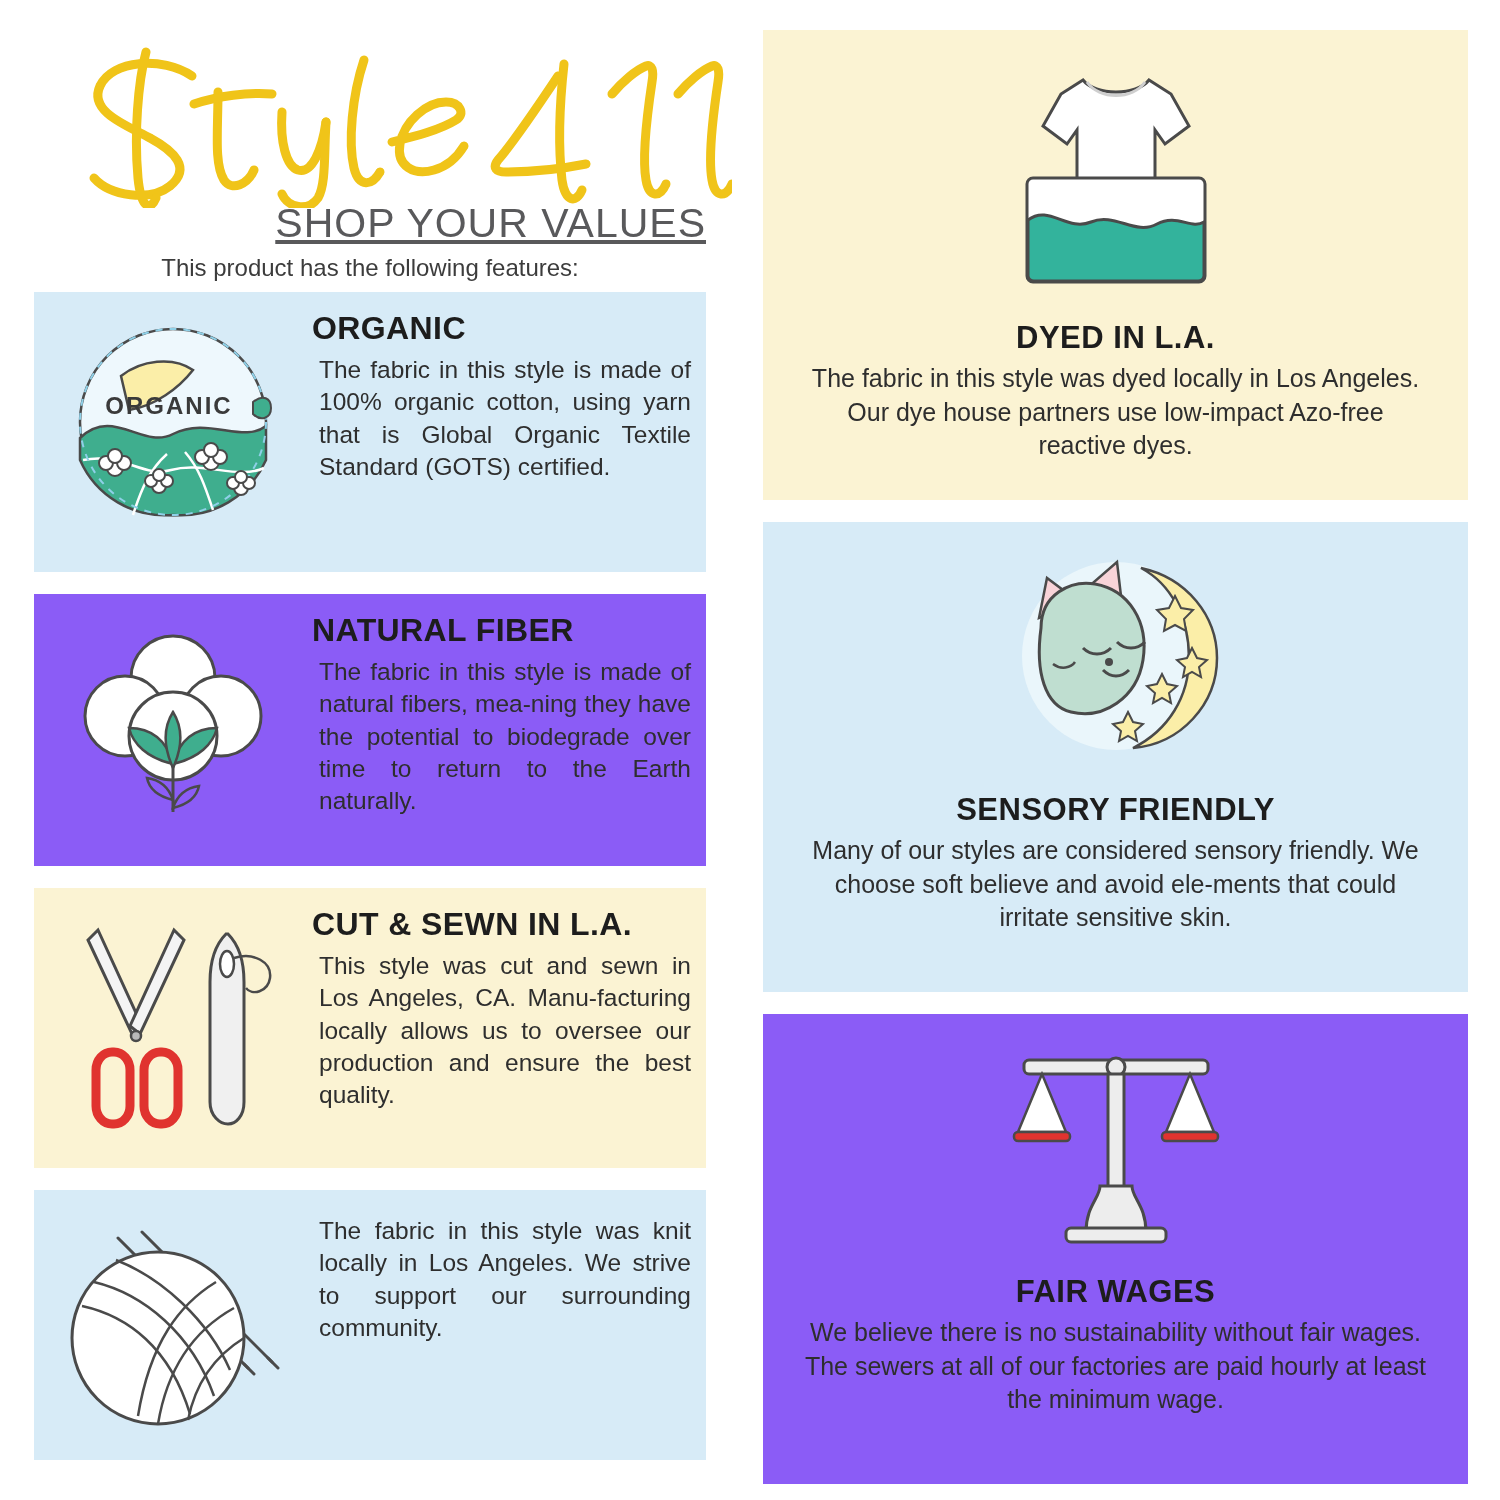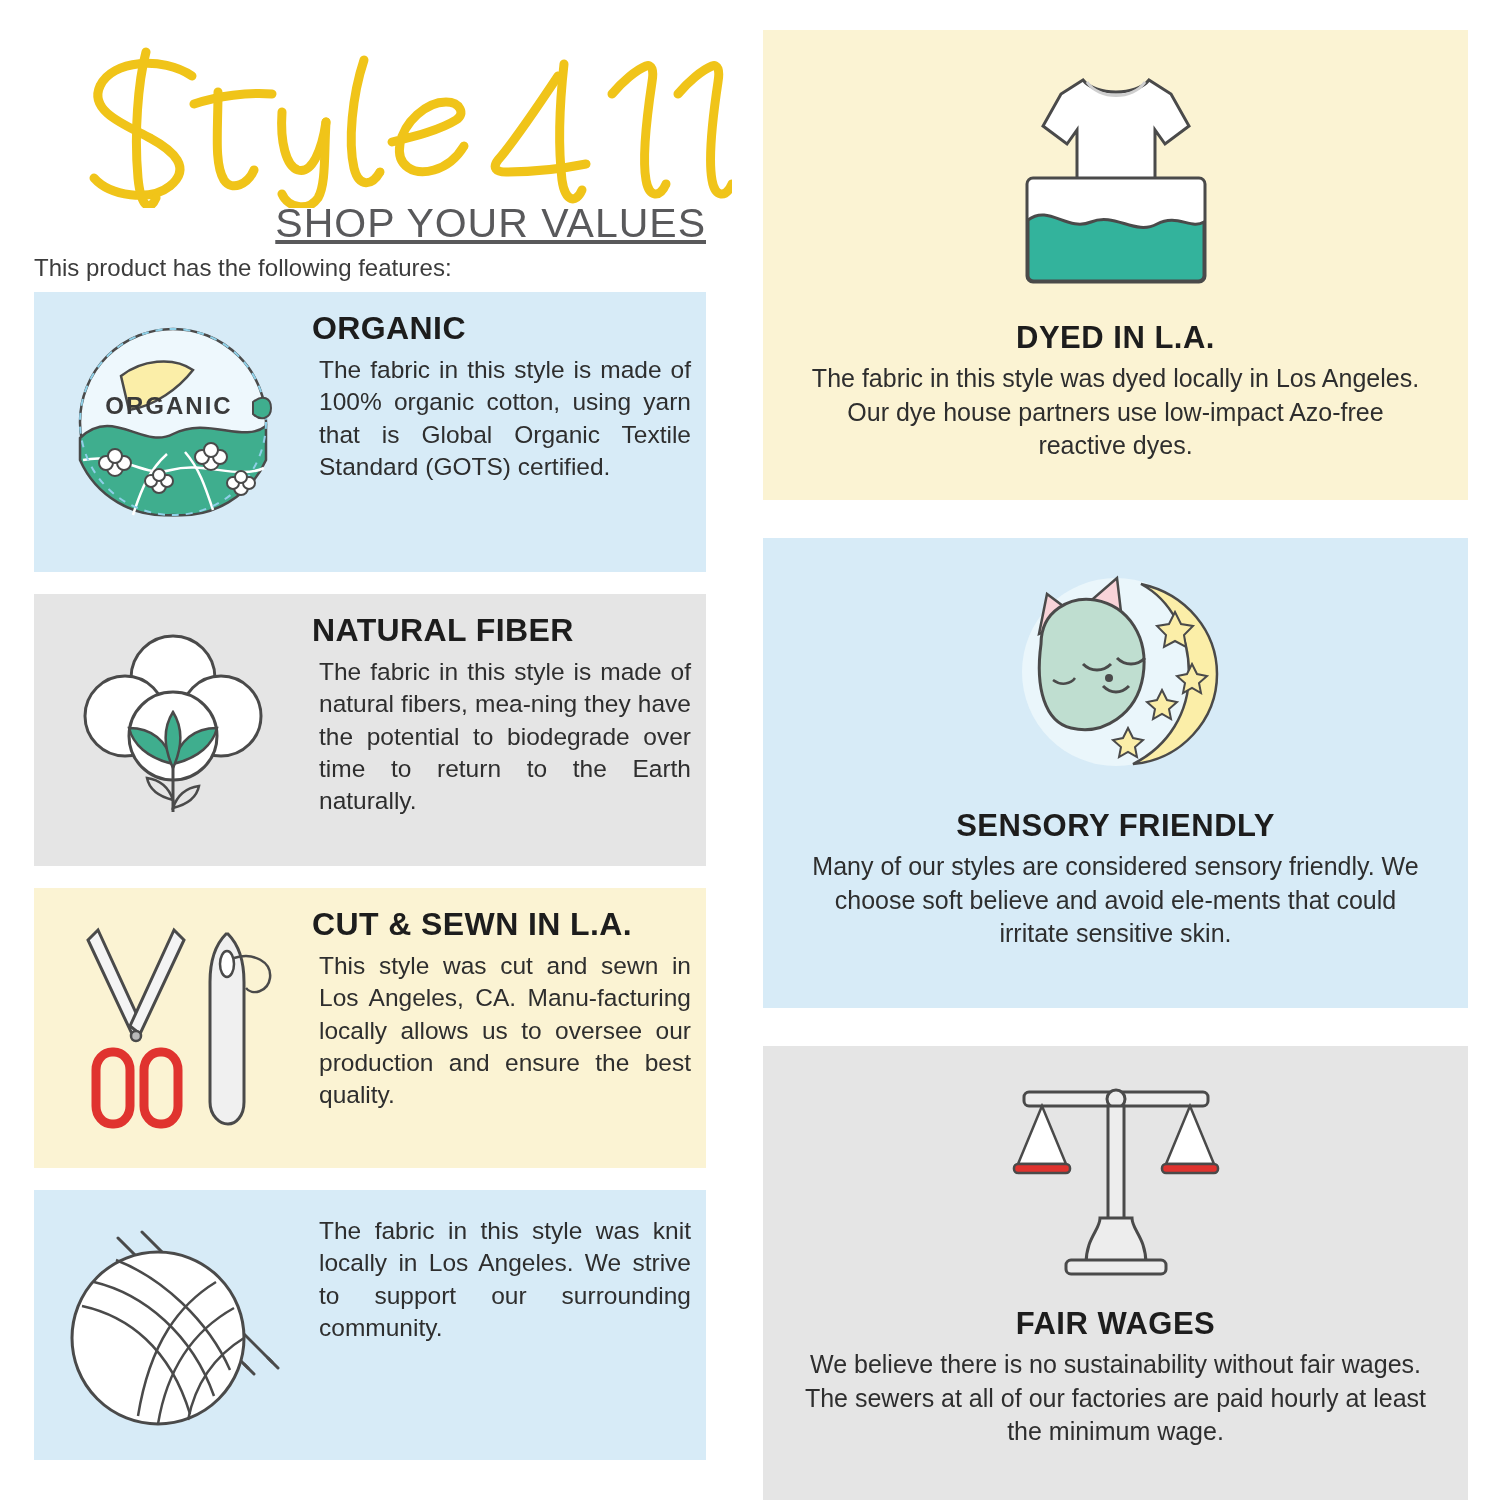--- a/index.html
+++ b/index.html
@@ -60,21 +60,21 @@
     color: #59595b;
     font-weight: 400;
     font-family: "Liberation Sans", sans-serif;
     text-decoration: underline;
   }
   .subtagline {
     position: absolute;
     left: 0;
     top: 254px;
     width: 672px;
-    text-align: left;
+    text-align: center;
     font-size: 24px;
     color: #3c3c3c;
     font-family: "Liberation Sans", sans-serif;
   }
 
   
   .lcard {
     position: relative;
     display: flex;
     align-items: flex-start;
@@ -102,34 +102,34 @@
   }
   .lcard p {
     margin: 7px;
     font-size: 24.5px;
     line-height: 1.32;
     color: #2e2e2e;
     text-align: justify;
   }
 
   .bg-blue  { background: #d7ebf7; }
-  .bg-green { background: #e5e5e5; }
+  .bg-green { background: #8b5cf6; }
   .bg-cream { background: #fbf3d3; }
 
   
   .card-organic { height: 280px; }
   .card-natural { height: 272px; }
   .card-cut     { height: 280px; }
   .card-knit    { height: 270px; }
 
   
   .rcard {
     box-sizing: border-box;
     width: 705px;
-    margin-bottom: 38px;
+    margin-bottom: 22px;
     padding: 22px 30px 30px 30px;
     text-align: center;
   }
   .rcard .ricon {
     display: flex;
     align-items: center;
     justify-content: center;
     margin-bottom: 18px;
   }
   .rcard h3 {

